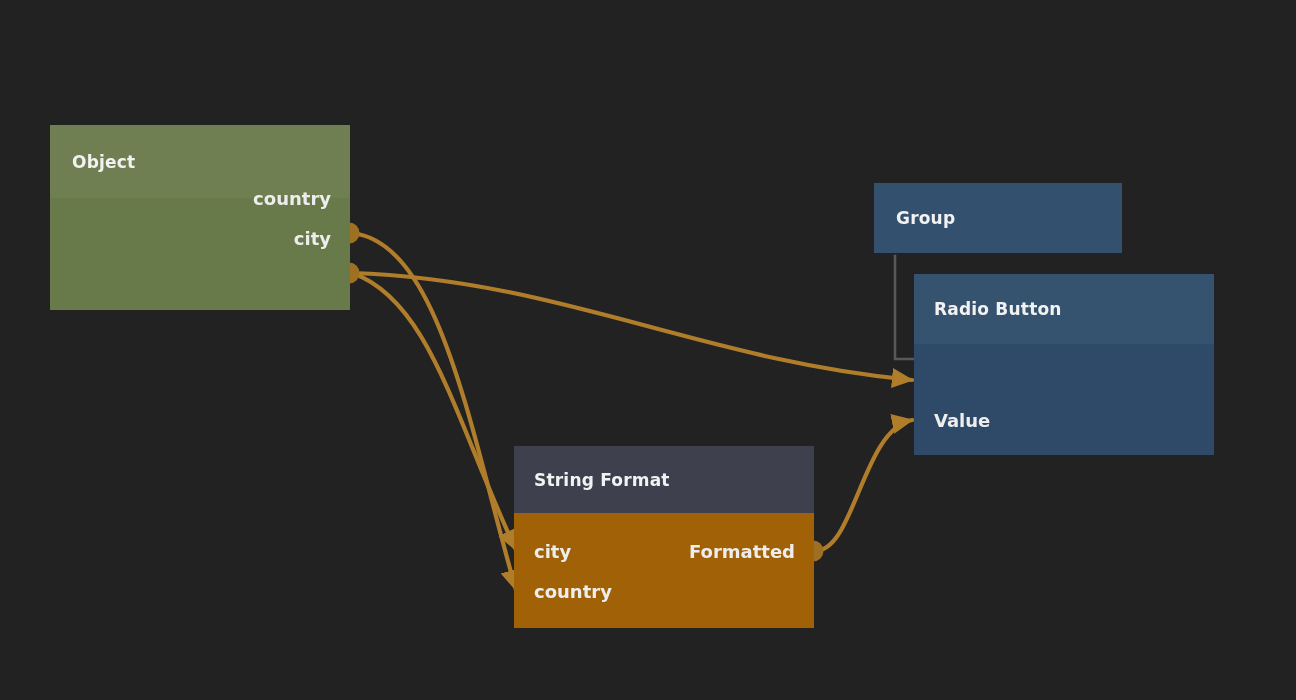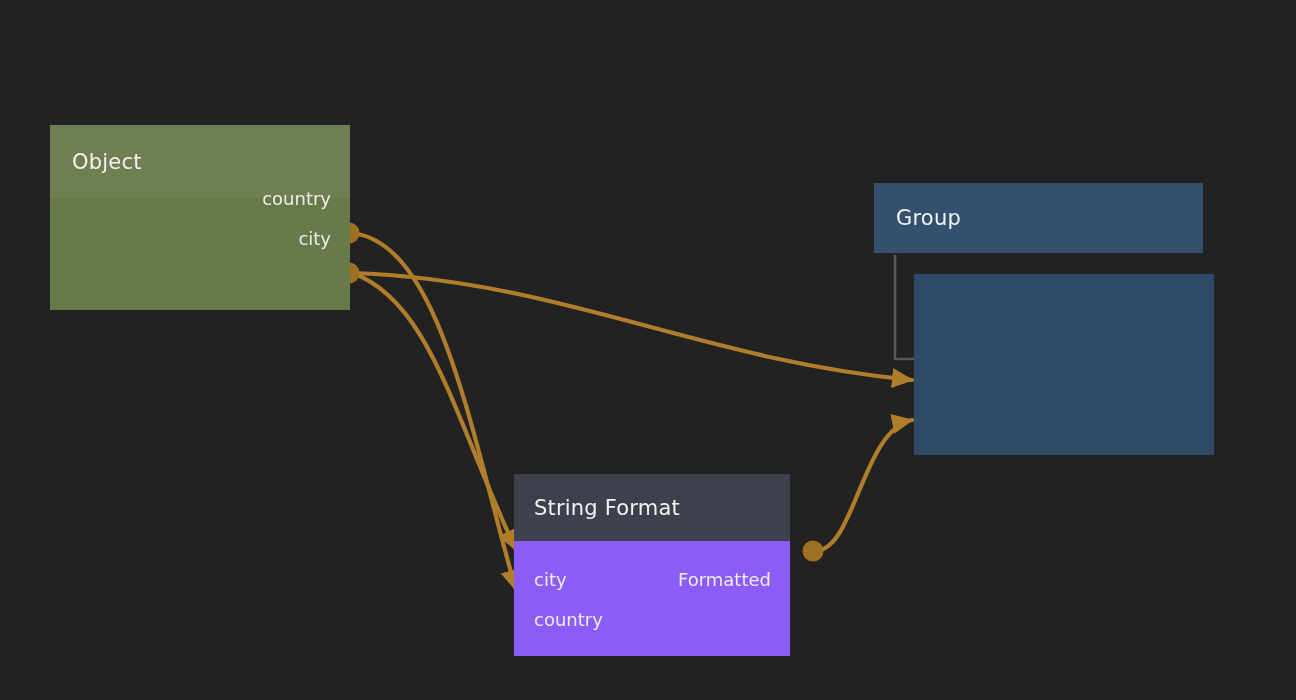--- a/index.html
+++ b/index.html
@@ -35,42 +35,42 @@
     overflow: hidden;
   }
   .node-header {
     box-sizing: border-box;
     display: flex;
     align-items: center;
     width: 100%;
   }
   .node-title {
     color: #F2F2F2;
-    font-size: 21px;
-    font-weight: 400;
+    font-size: 17px;
+    font-weight: 700;
     letter-spacing: 0.2px;
     white-space: nowrap;
   }
   .node-body {
     position: relative;
     box-sizing: border-box;
     width: 100%;
   }
   .port-row {
     position: absolute;
     left: 0;
     width: 100%;
     height: 26px;
     display: flex;
     align-items: center;
   }
   .port-label {
     color: #EDEDED;
     font-size: 18px;
-    font-weight: 400;
+    font-weight: 700;
     white-space: nowrap;
   }
   .port-in .port-label {
     margin-left: 20px;
   }
   .port-out {
     justify-content: flex-end;
   }
   .port-out .port-label {
     margin-right: 19px;
@@ -85,21 +85,21 @@
   #node-object .node-header {
     height: 73px;
     background: #6F7F51;
     padding-left: 22px;
   }
   #node-object .node-body { height: 112px; }
 
   
   #node-group {
     left: 874px; top: 183px;
-    width: 329px; height: 70px;
+    width: 248px; height: 70px;
     background: #33506F;
     text-align: right;
   }
   #node-group .node-header {
     height: 70px;
     background: #33506F;
     padding-left: 22px;
   }
 
   
@@ -111,23 +111,22 @@
   #node-radio .node-header {
     height: 70px;
     background: #35526F;
     padding-left: 20px;
   }
   #node-radio .node-body { height: 111px; }
 
   
   #node-strfmt {
     left: 514px; top: 446px;
-    width: 276px; height: 182px;
-    background: #8b5cf6;
-    margin-top: 28px;
+    width: 300px; height: 182px;
+    background: #a16207;
   }
   #node-strfmt .node-header {
     height: 67px;
     background: #3E414D;
     padding-left: 20px;
   }
   #node-strfmt .node-body { height: 115px; }
 </style>
 </head>
 <body>
@@ -170,21 +169,27 @@
     </div>
   </div>
 
   <div class="node" id="node-group">
     <div class="node-header">
       <span class="node-title">Group</span>
     </div>
   </div>
 
   <div class="node" id="node-radio">
+    <div class="node-header">
+      <span class="node-title">Radio Button</span>
+    </div>
     <div class="node-body">
+      <div class="port-row port-in" style="top:63px;">
+        <span class="port-label">Value</span>
+      </div>
     </div>
   </div>
 
   <div class="node" id="node-strfmt">
     <div class="node-header">
       <span class="node-title">String Format</span>
     </div>
     <div class="node-body">
       <div class="port-row port-in" style="top:25px;">
         <span class="port-label">city</span>

